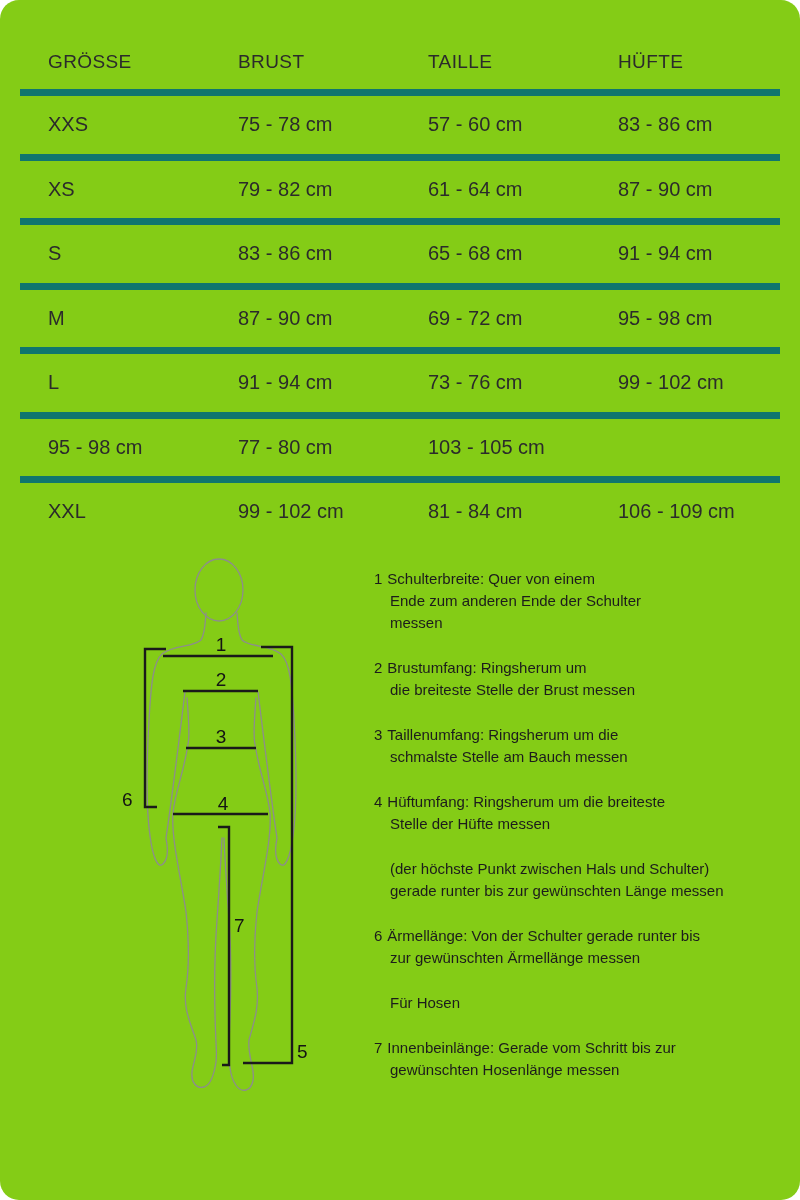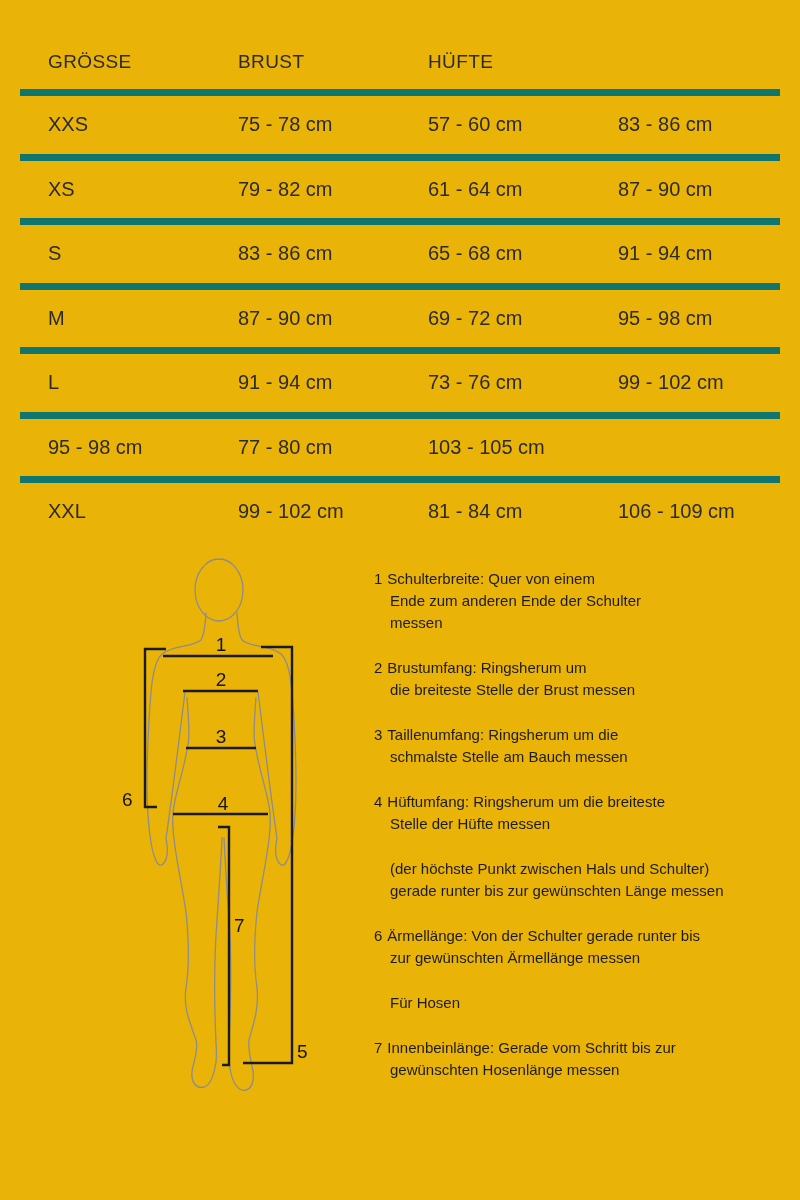--- a/index.html
+++ b/index.html
@@ -1,17 +1,17 @@
 <!DOCTYPE html>
 <html><head>
 <meta charset="utf-8">
 <style>
   html,body{margin:0;padding:0;background:#ffffff;}
-  .page{position:relative;width:800px;height:1200px;background:#eab308;overflow:hidden;
-        font-family:"Liberation Sans",sans-serif;}
+  .page{position:relative;width:800px;height:1200px;background:#84cc16;overflow:hidden;
+        font-family:"Liberation Sans",sans-serif;border-radius:19px;}
 
   
   .size-table{position:absolute;left:20px;top:34px;width:760px;color:#2b2b2b;}
   .t-row{display:grid;grid-template-columns:190px 190px 190px 1fr;align-items:center;
          height:57.5px;padding-left:28px;font-size:20px;}
   .t-row + .t-row{border-top:7px solid #0f766e;}
   .t-head{height:55px;font-size:19px;letter-spacing:0.4px;color:#2b2b2b;}
 
   
   .figure-wrap{position:absolute;left:110px;top:545px;width:230px;height:600px;}
@@ -29,20 +29,21 @@
 </style>
 </head>
 <body>
 
 <div class="page">
 
   <div class="size-table">
     <div class="t-row t-head">
       <div>GRÖSSE</div>
       <div>BRUST</div>
+      <div>TAILLE</div>
       <div>HÜFTE</div>
     </div>
     <div class="t-row">
       <div>XXS</div>
       <div>75 - 78 cm</div>
       <div>57 - 60 cm</div>
       <div>83 - 86 cm</div>
     </div>
     <div class="t-row">
       <div>XS</div>

